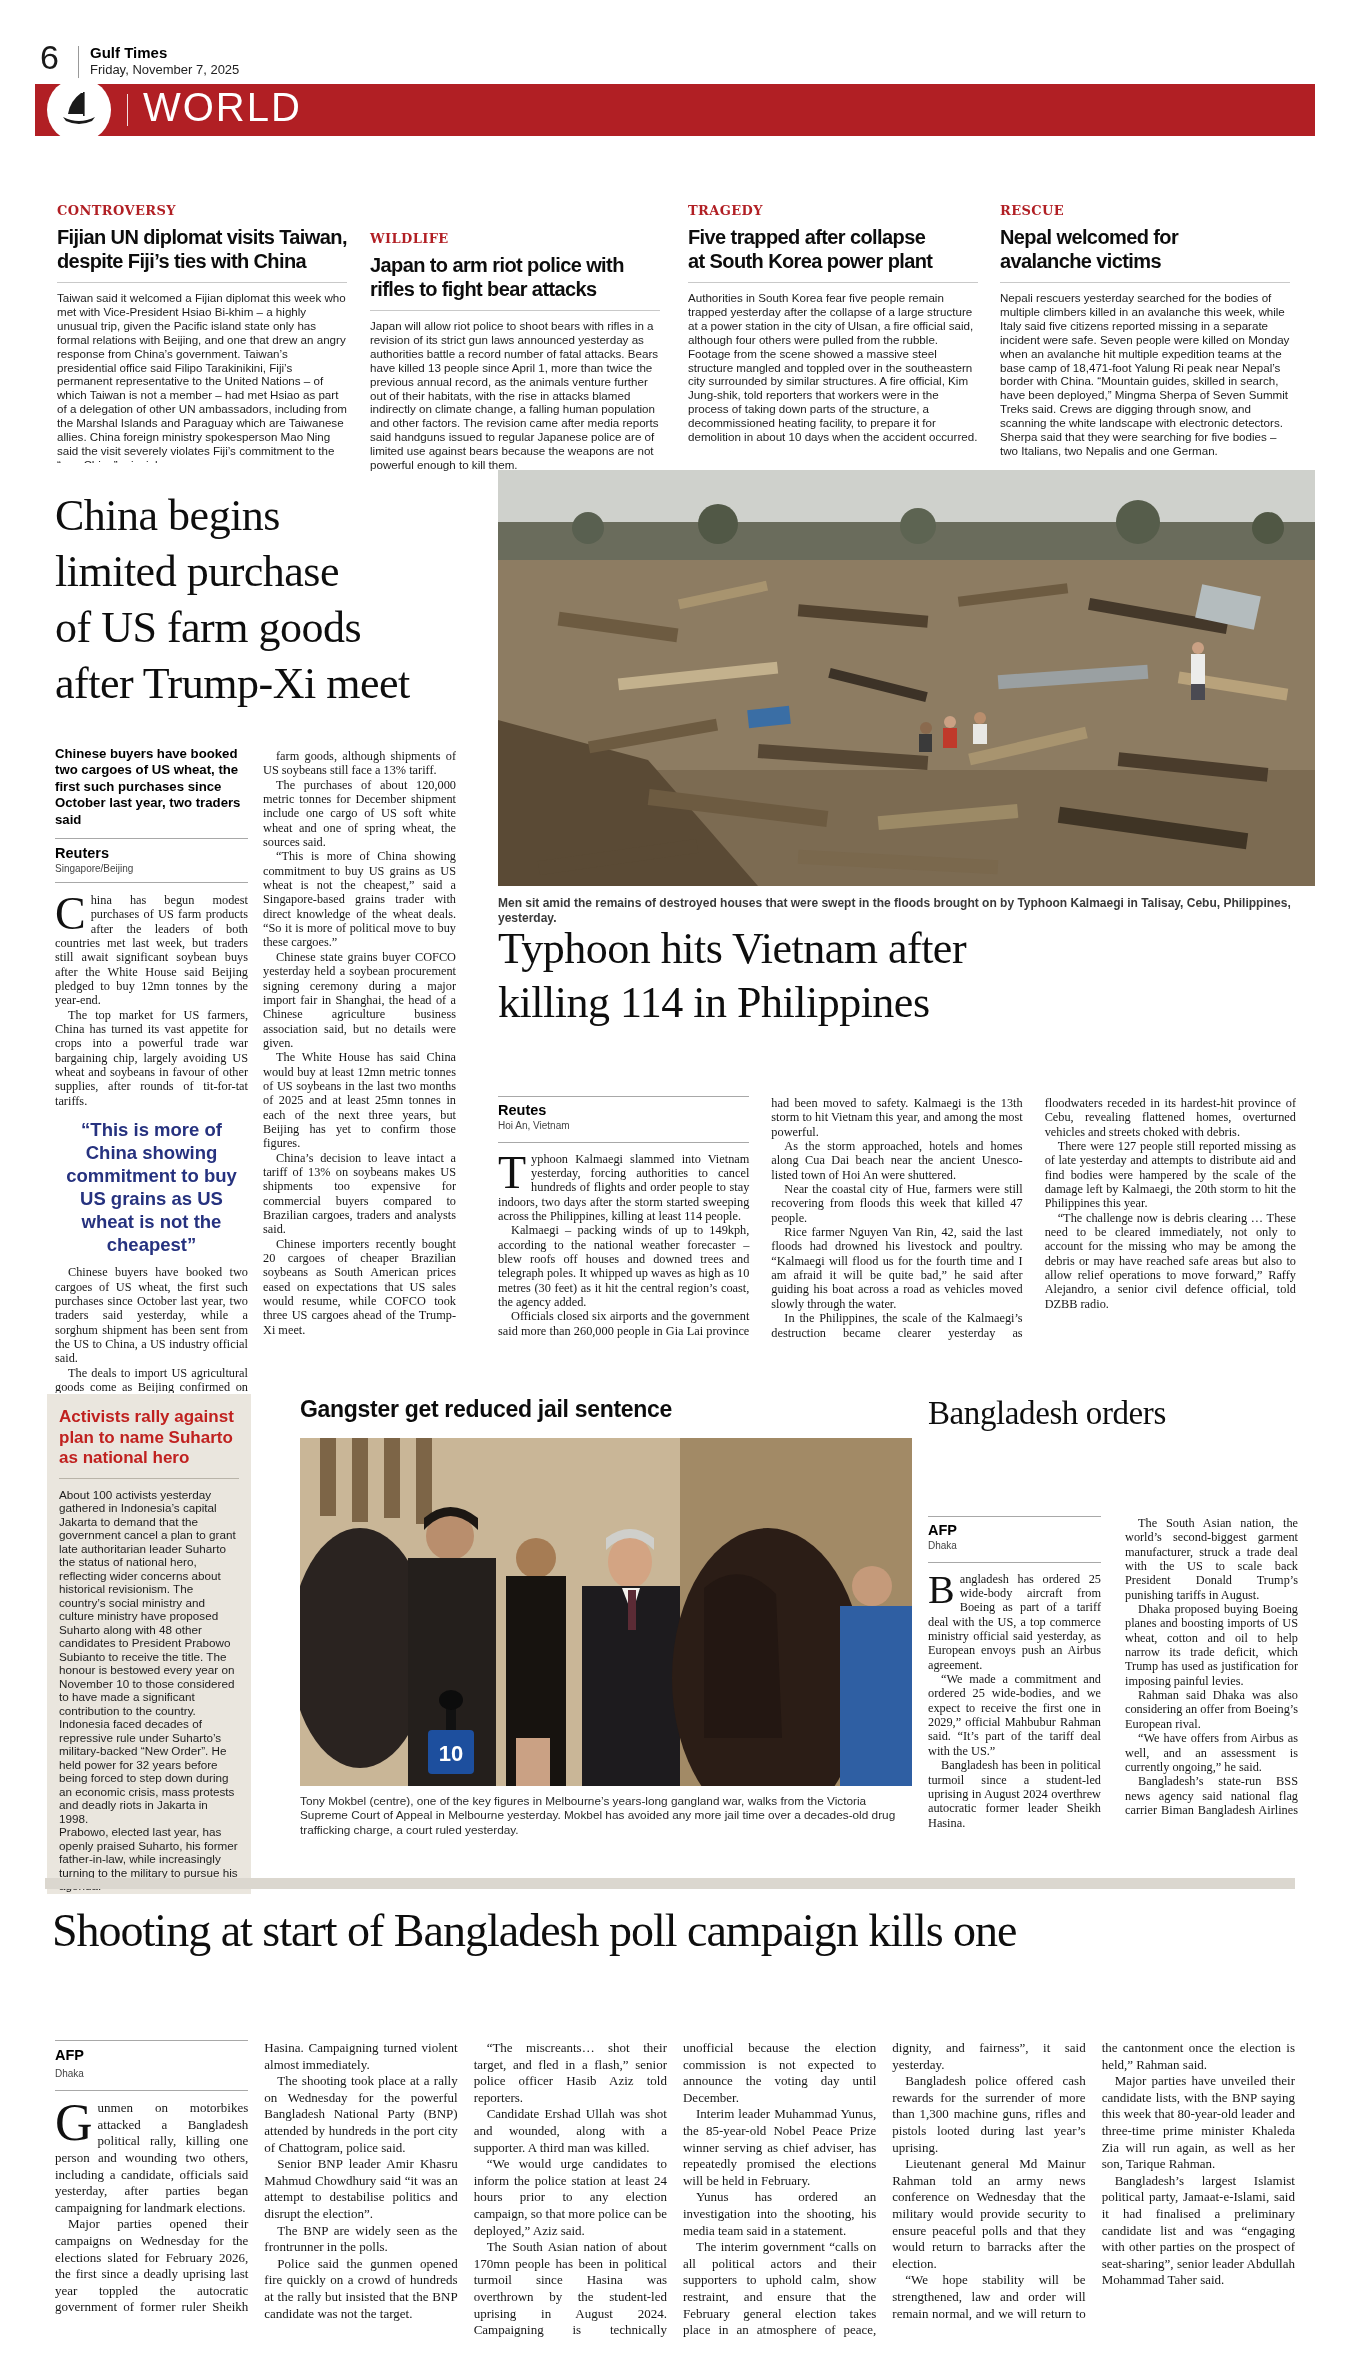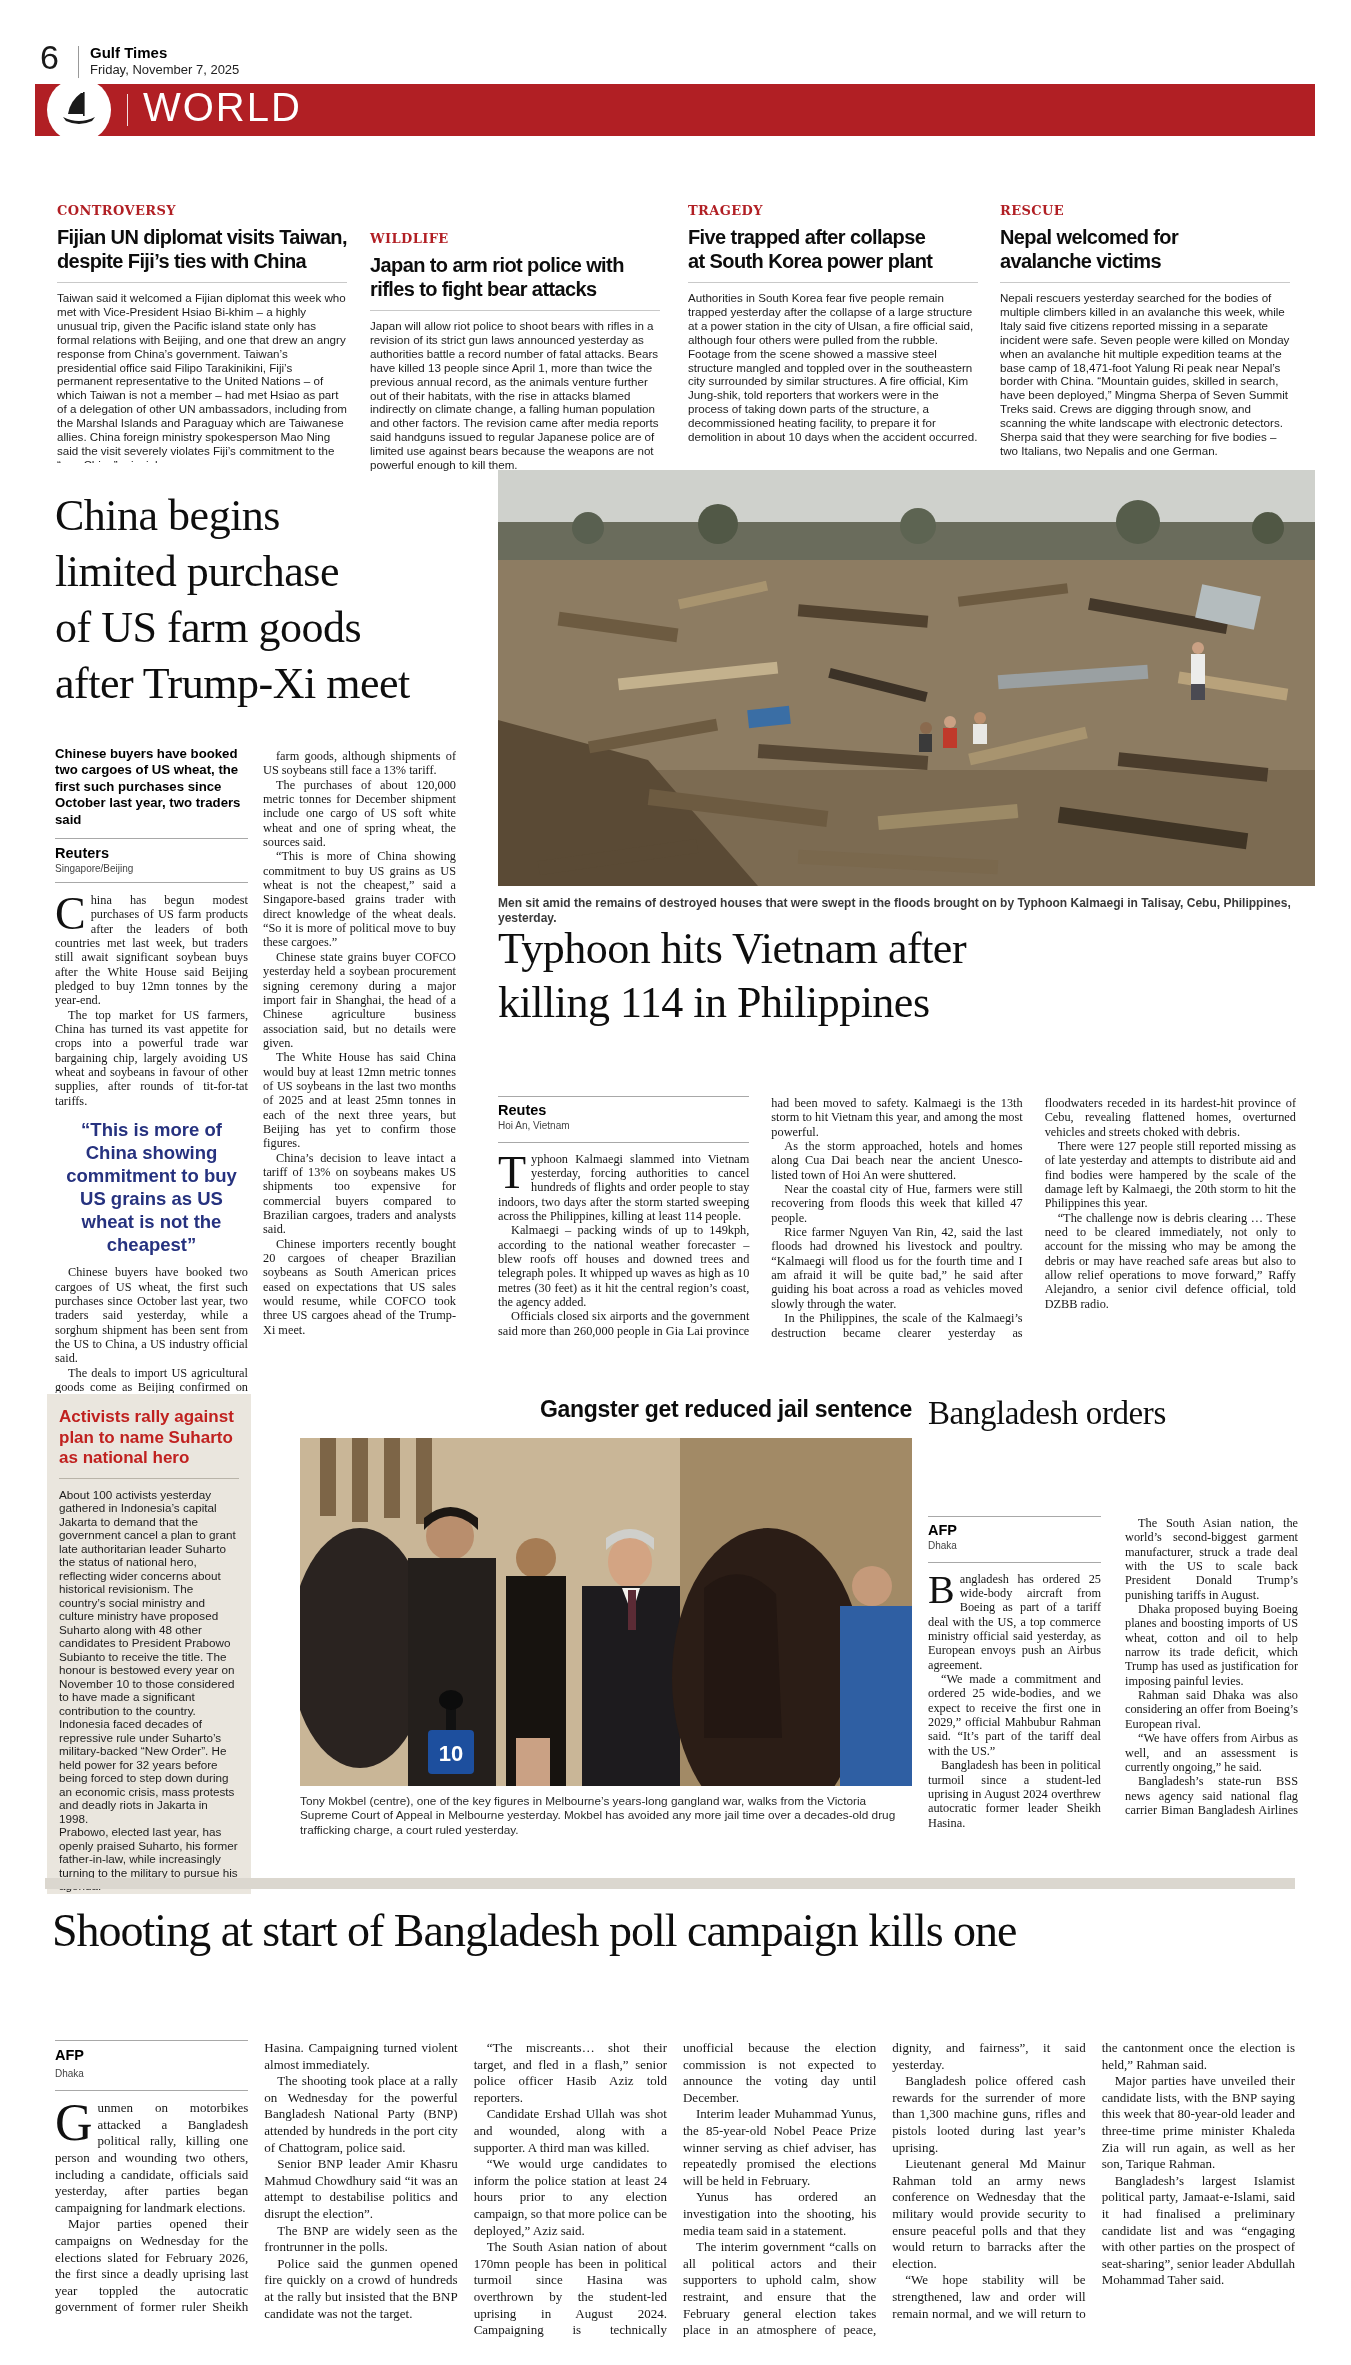--- a/index.html
+++ b/index.html
@@ -62,21 +62,21 @@
   .cols6 { column-count:6; column-gap:16px; }
 
   .photo-caption { font-size:12px; line-height:14.6px; font-weight:600; color:#3a3a3a; }
 
   
   .suharto-box { background:#eae6de; padding:13px 12px; overflow:hidden; }
   .suharto-head { color:#c0211f; font-size:17px; line-height:20.5px; font-weight:bold; }
   .suharto-rule { border:none; border-top:1px solid #b9b4a9; margin:9px 0 9px 0; }
   .suharto-body { font-size:11.7px; line-height:13.5px; color:#1d1d1d; }
 
-  .gang-head { font-size:23px; font-weight:bold; letter-spacing:-0.3px; color:#0c0c0c;text-align:right; }
+  .gang-head { font-size:23px; font-weight:bold; letter-spacing:-0.3px; color:#0c0c0c; }
   .small-caption { font-size:11.8px; line-height:14.4px; color:#2a2a2a; }
 
   .boeing-head p { font-size:33px; line-height:42px; letter-spacing:-0.4px; }
 
   .divider-band { background:#dbd7cf; }
   .shooting-head { font-family:"Liberation Serif", serif; font-size:46px; letter-spacing:-1px;
                    white-space:nowrap; color:#0e0e0e; }
   .shooting-body { font-size:13px; line-height:16.6px; }
   .shooting-body .dropcap { font-size:52px; line-height:42px; }
 

